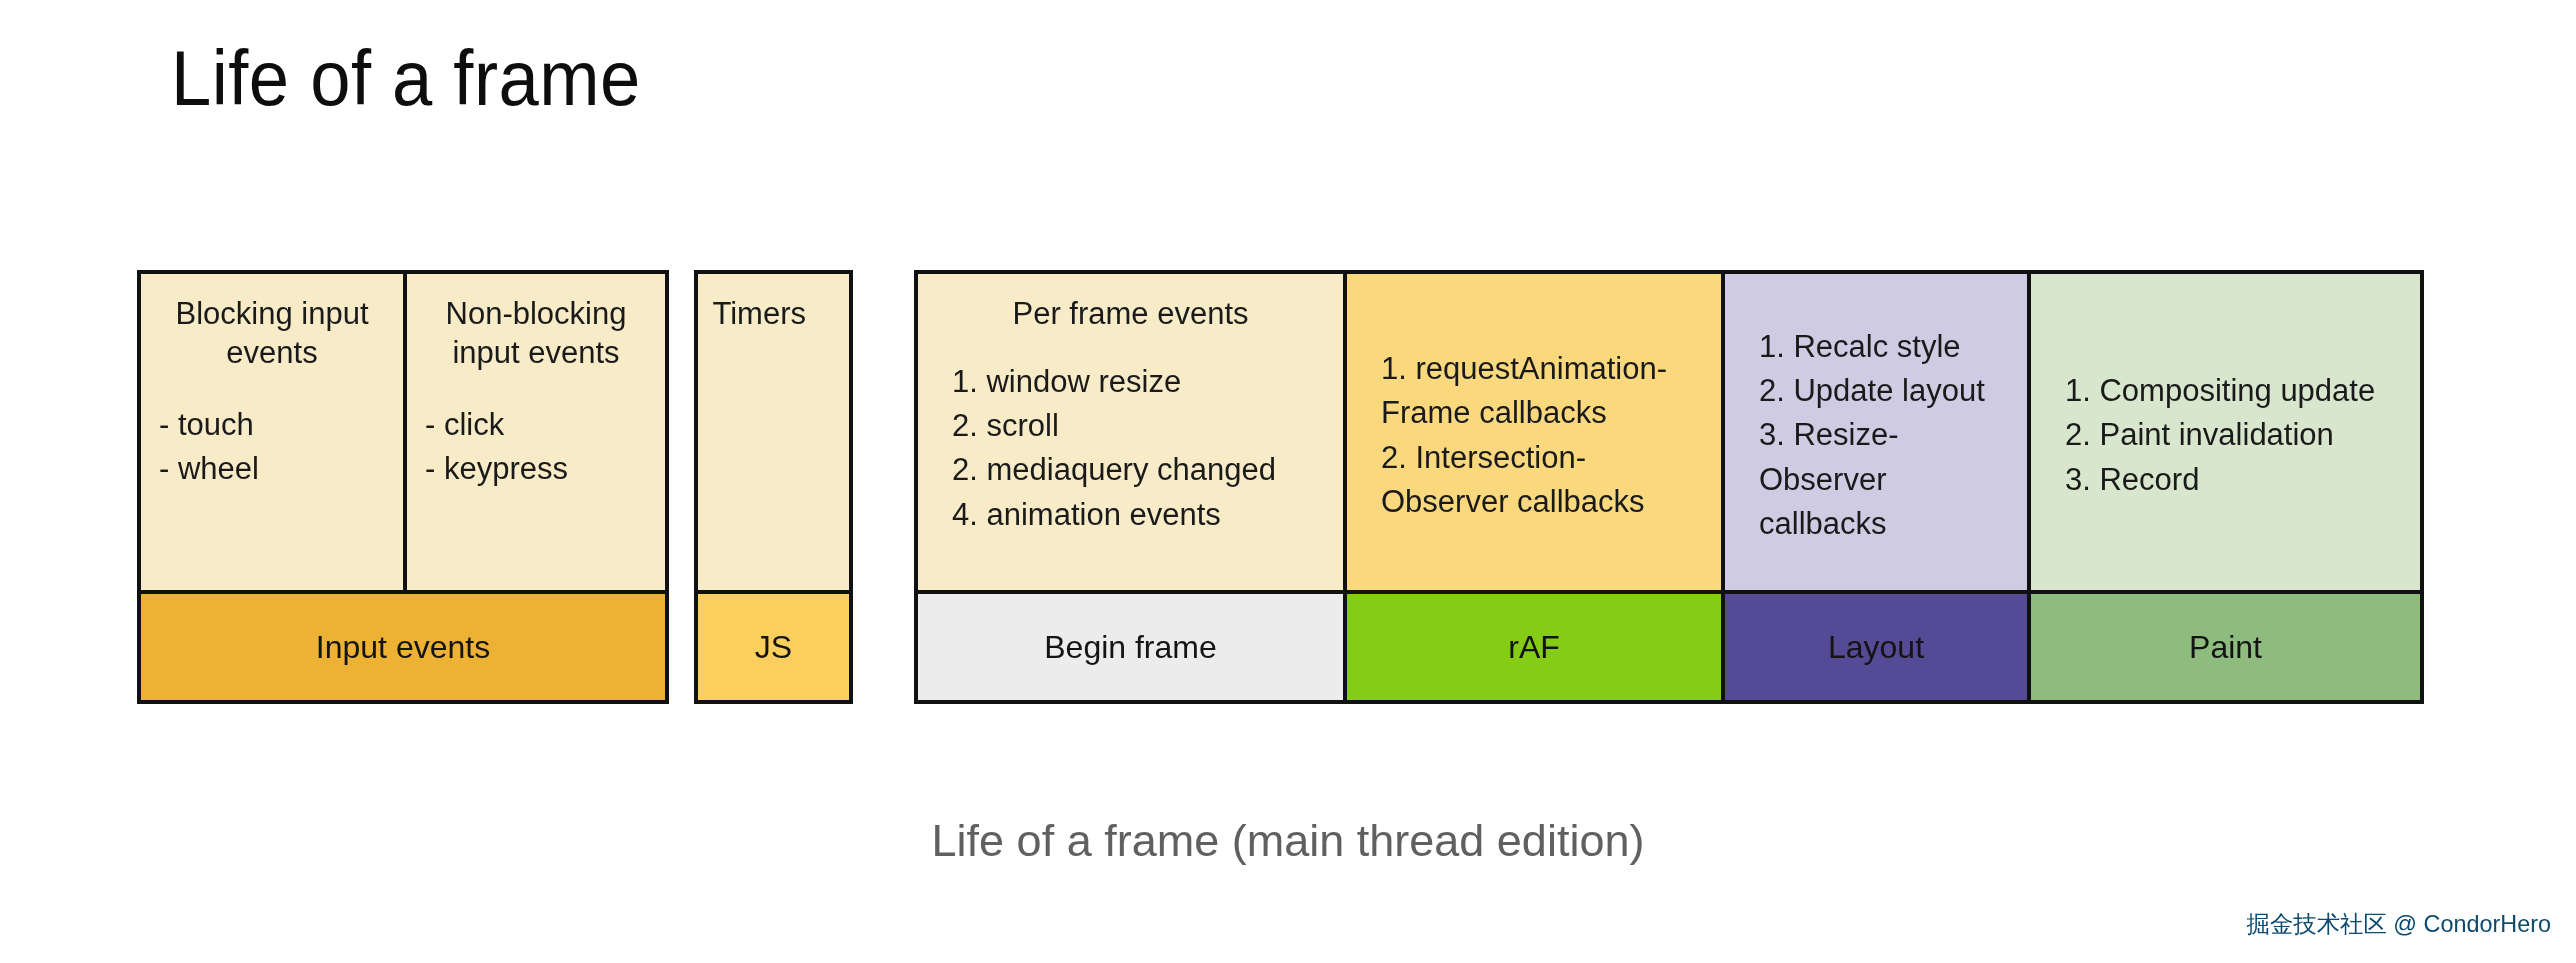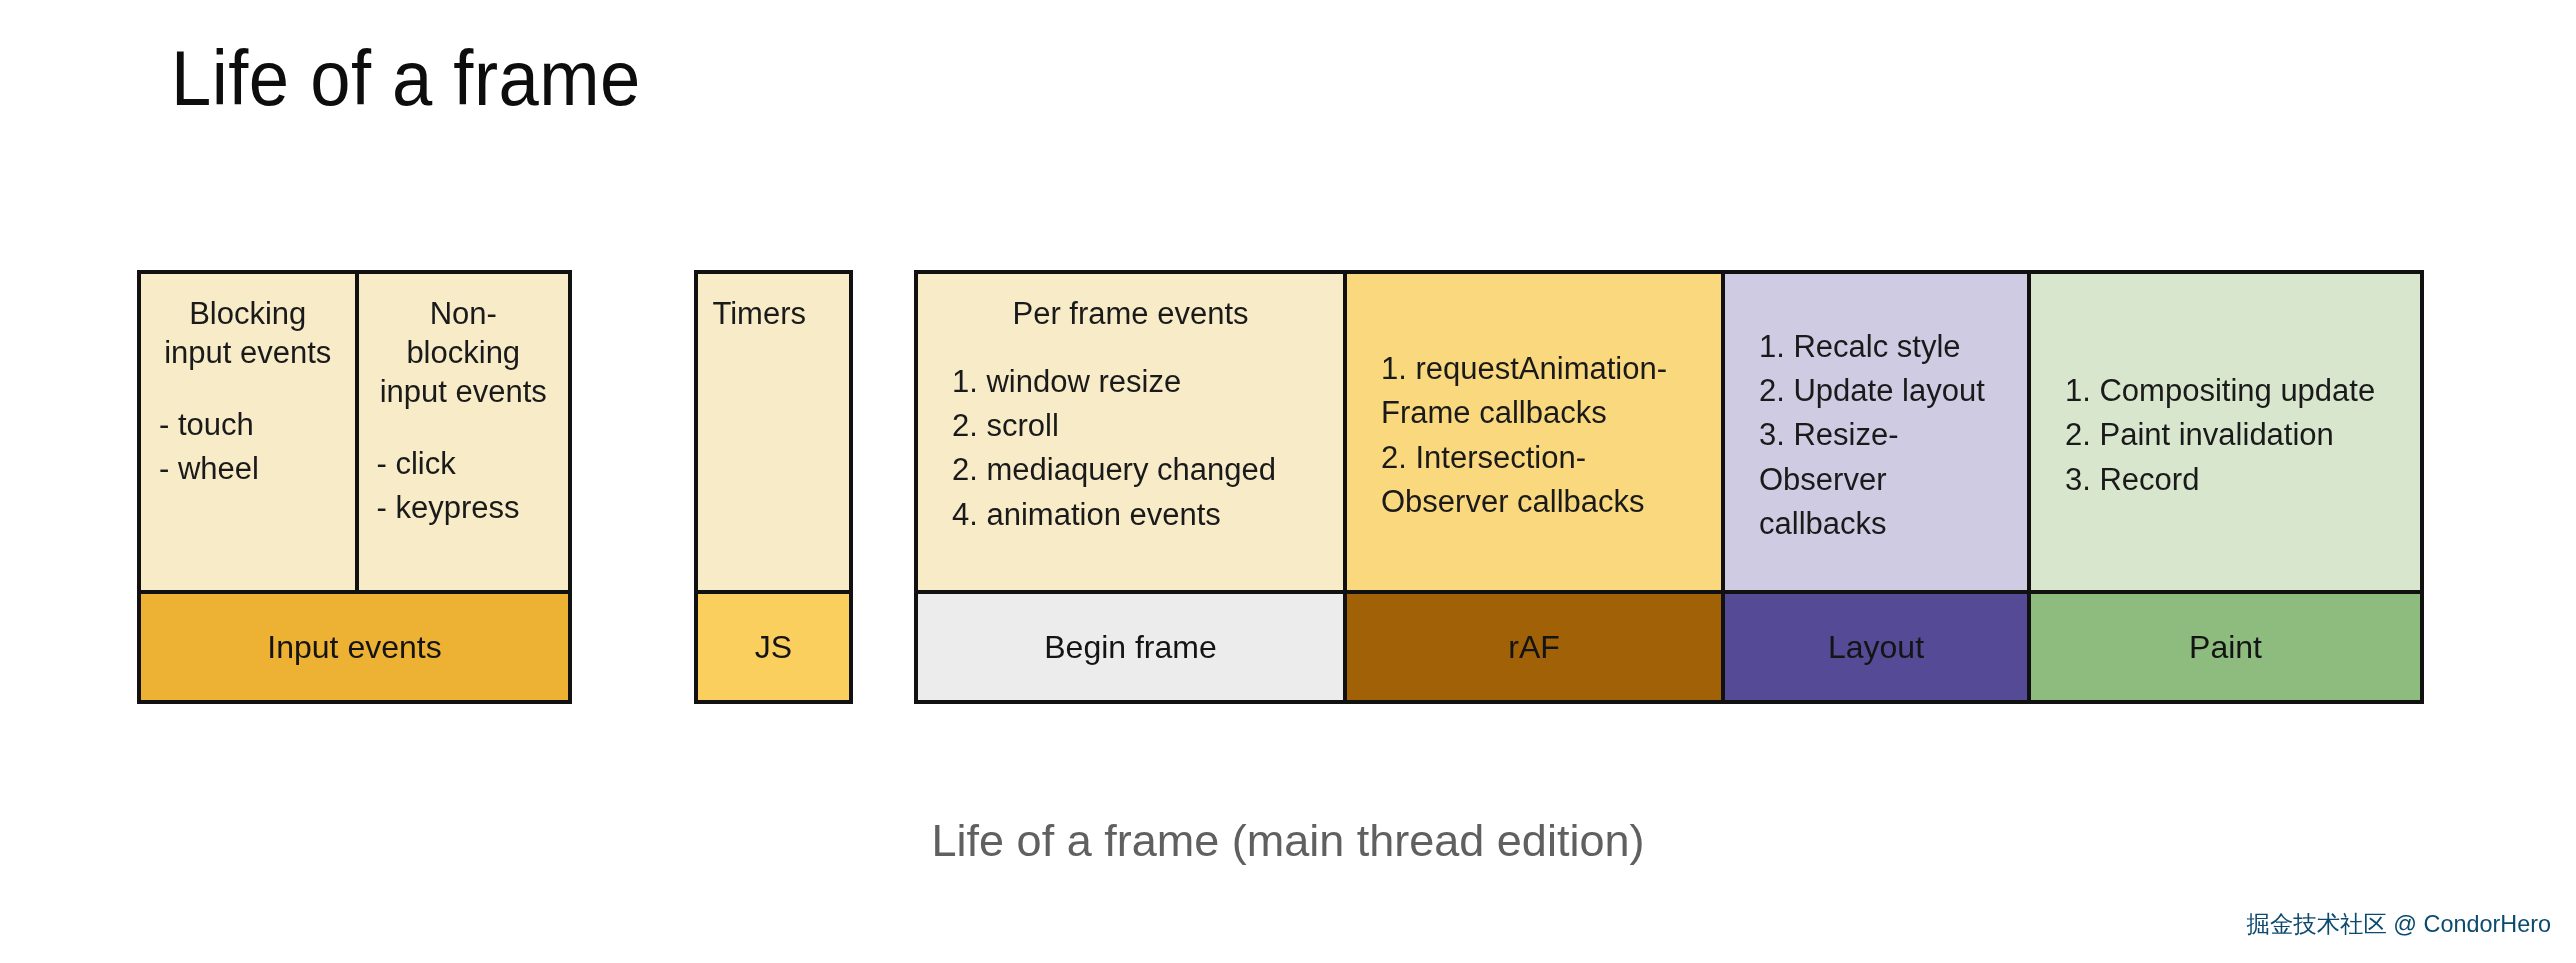--- a/index.html
+++ b/index.html
@@ -130,21 +130,21 @@
     white-space: nowrap;
   }
 </style>
 </head>
 <body>
 
 <div id="page-title">Life of a frame</div>
 
 <div id="diagram">
 
-  <div class="group" style="left:137px; width:435px;">
+  <div class="group" style="left:137px; width:532px;">
     <div class="group-top">
       <div class="cell" style="background:#F7EBC8; flex:1 1 50%;">
         <div class="cell-heading">Blocking
 input events</div>
         <ul class="cell-list dash">
           <li>- touch</li>
           <li>- wheel</li>
         </ul>
       </div>
       <div class="cell" style="background:#F7EBC8; flex:1 1 50%;">
@@ -213,21 +213,21 @@
           <li>2. Paint invalidation</li>
           <li>3. Record</li>
         </ul>
       </div>
     </div>
 
     <div class="group-bottom">
       <div class="bar" style="background:#ECECEC; flex:0 0 425px;">
         <span>Begin frame</span>
       </div>
-      <div class="bar" style="background:#a16207; flex:0 0 378px;">
+      <div class="bar" style="background:#84cc16; flex:0 0 378px;">
         <span>rAF</span>
       </div>
       <div class="bar" style="background:#554A96; flex:0 0 306px;">
         <span>Layout</span>
       </div>
       <div class="bar" style="background:#8DBC7E; flex:1 1 auto;">
         <span>Paint</span>
       </div>
     </div>
   </div>

